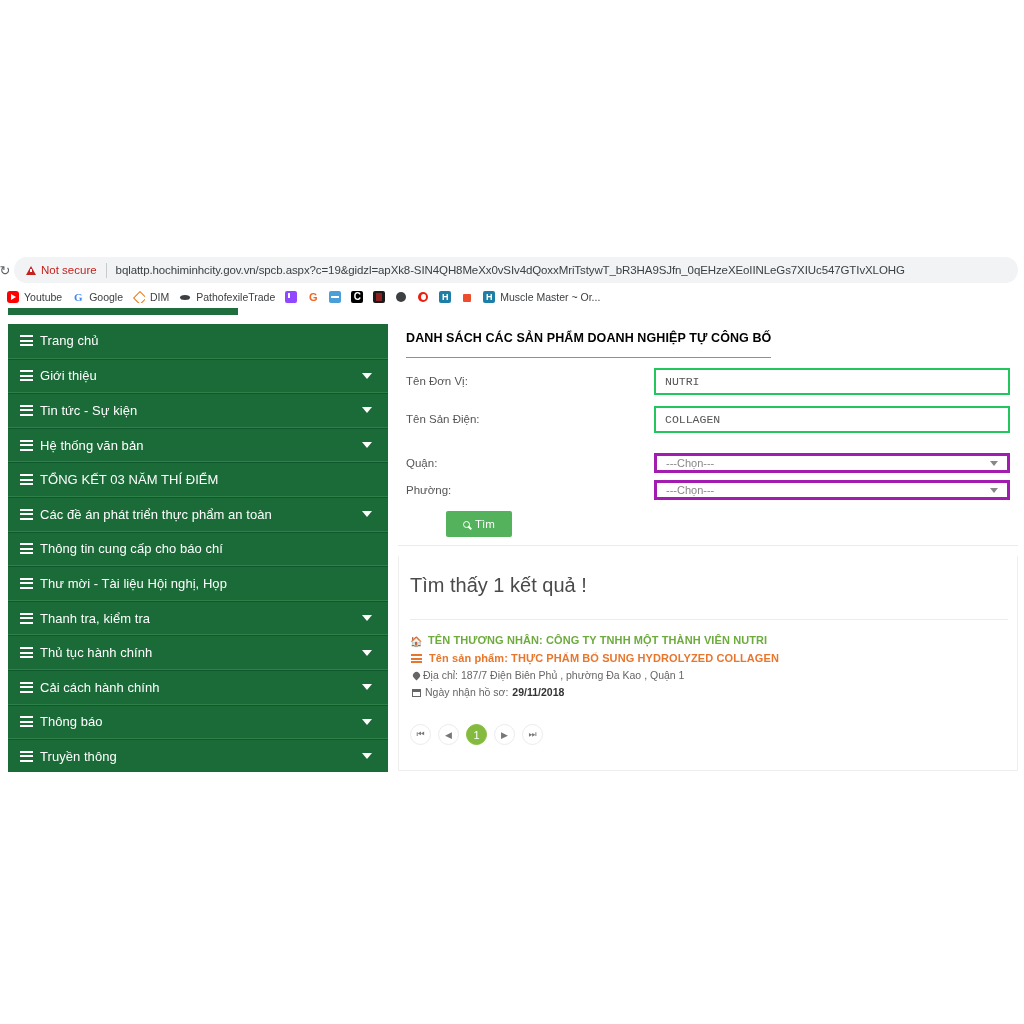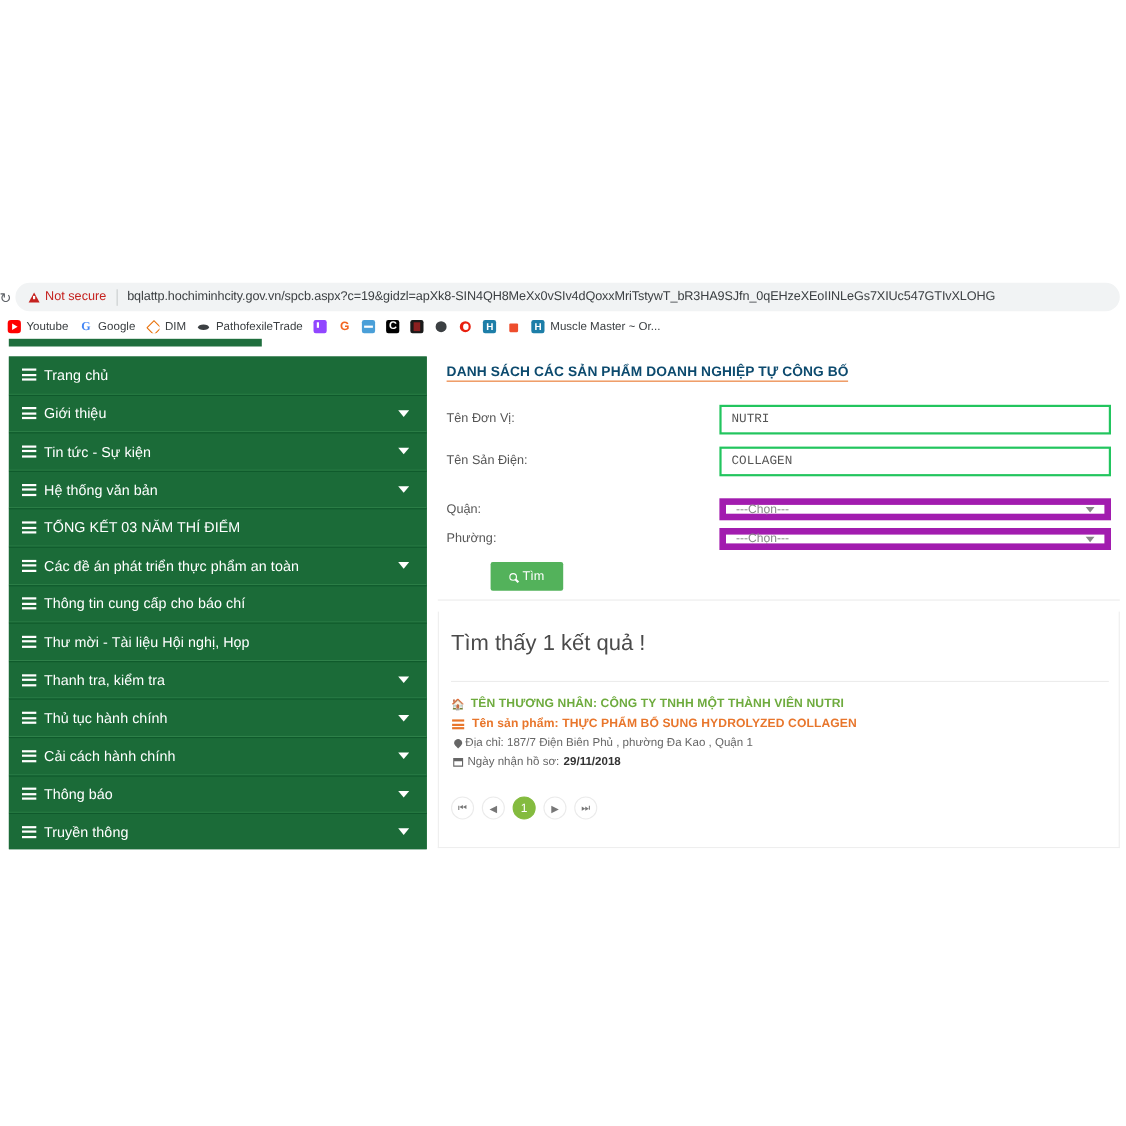--- a/index.html
+++ b/index.html
@@ -264,24 +264,24 @@
     border: none;
     border-bottom: 1px solid #ebebeb;
     background: #fff;
   }
 
   .section-title {
     position: absolute;
     top: 7px; left: 8px;
     font-size: 12.5px;
     font-weight: bold;
-    color: #0c4a6e;
+    color: #000000;
     letter-spacing: 0.1px;
     border-bottom: 1px solid #e8762c;
-    padding-bottom: 1px;
+    padding-bottom: 12px;
     white-space: nowrap;
   }
 
   .form-row {
     position: absolute;
     left: 8px;
     width: 604px;
     height: 30px;
     display: flex;
     align-items: center;
@@ -306,21 +306,21 @@
     font-family: Liberation Mono, monospace;
     font-size: 11.5px;
     color: #555555;
     padding: 0 9px;
     outline: none;
   }
 
   .form-select {
     flex: 1 1 auto;
     height: 20px;
-    border: 6px solid #a21caf;
+    border: 3px solid #a21caf;
     background: #ffffff;
     font-size: 11px;
     color: #888888;
     padding: 0 9px;
     display: flex;
     align-items: center;
     justify-content: space-between;
     position: relative;
     cursor: pointer;
   }

